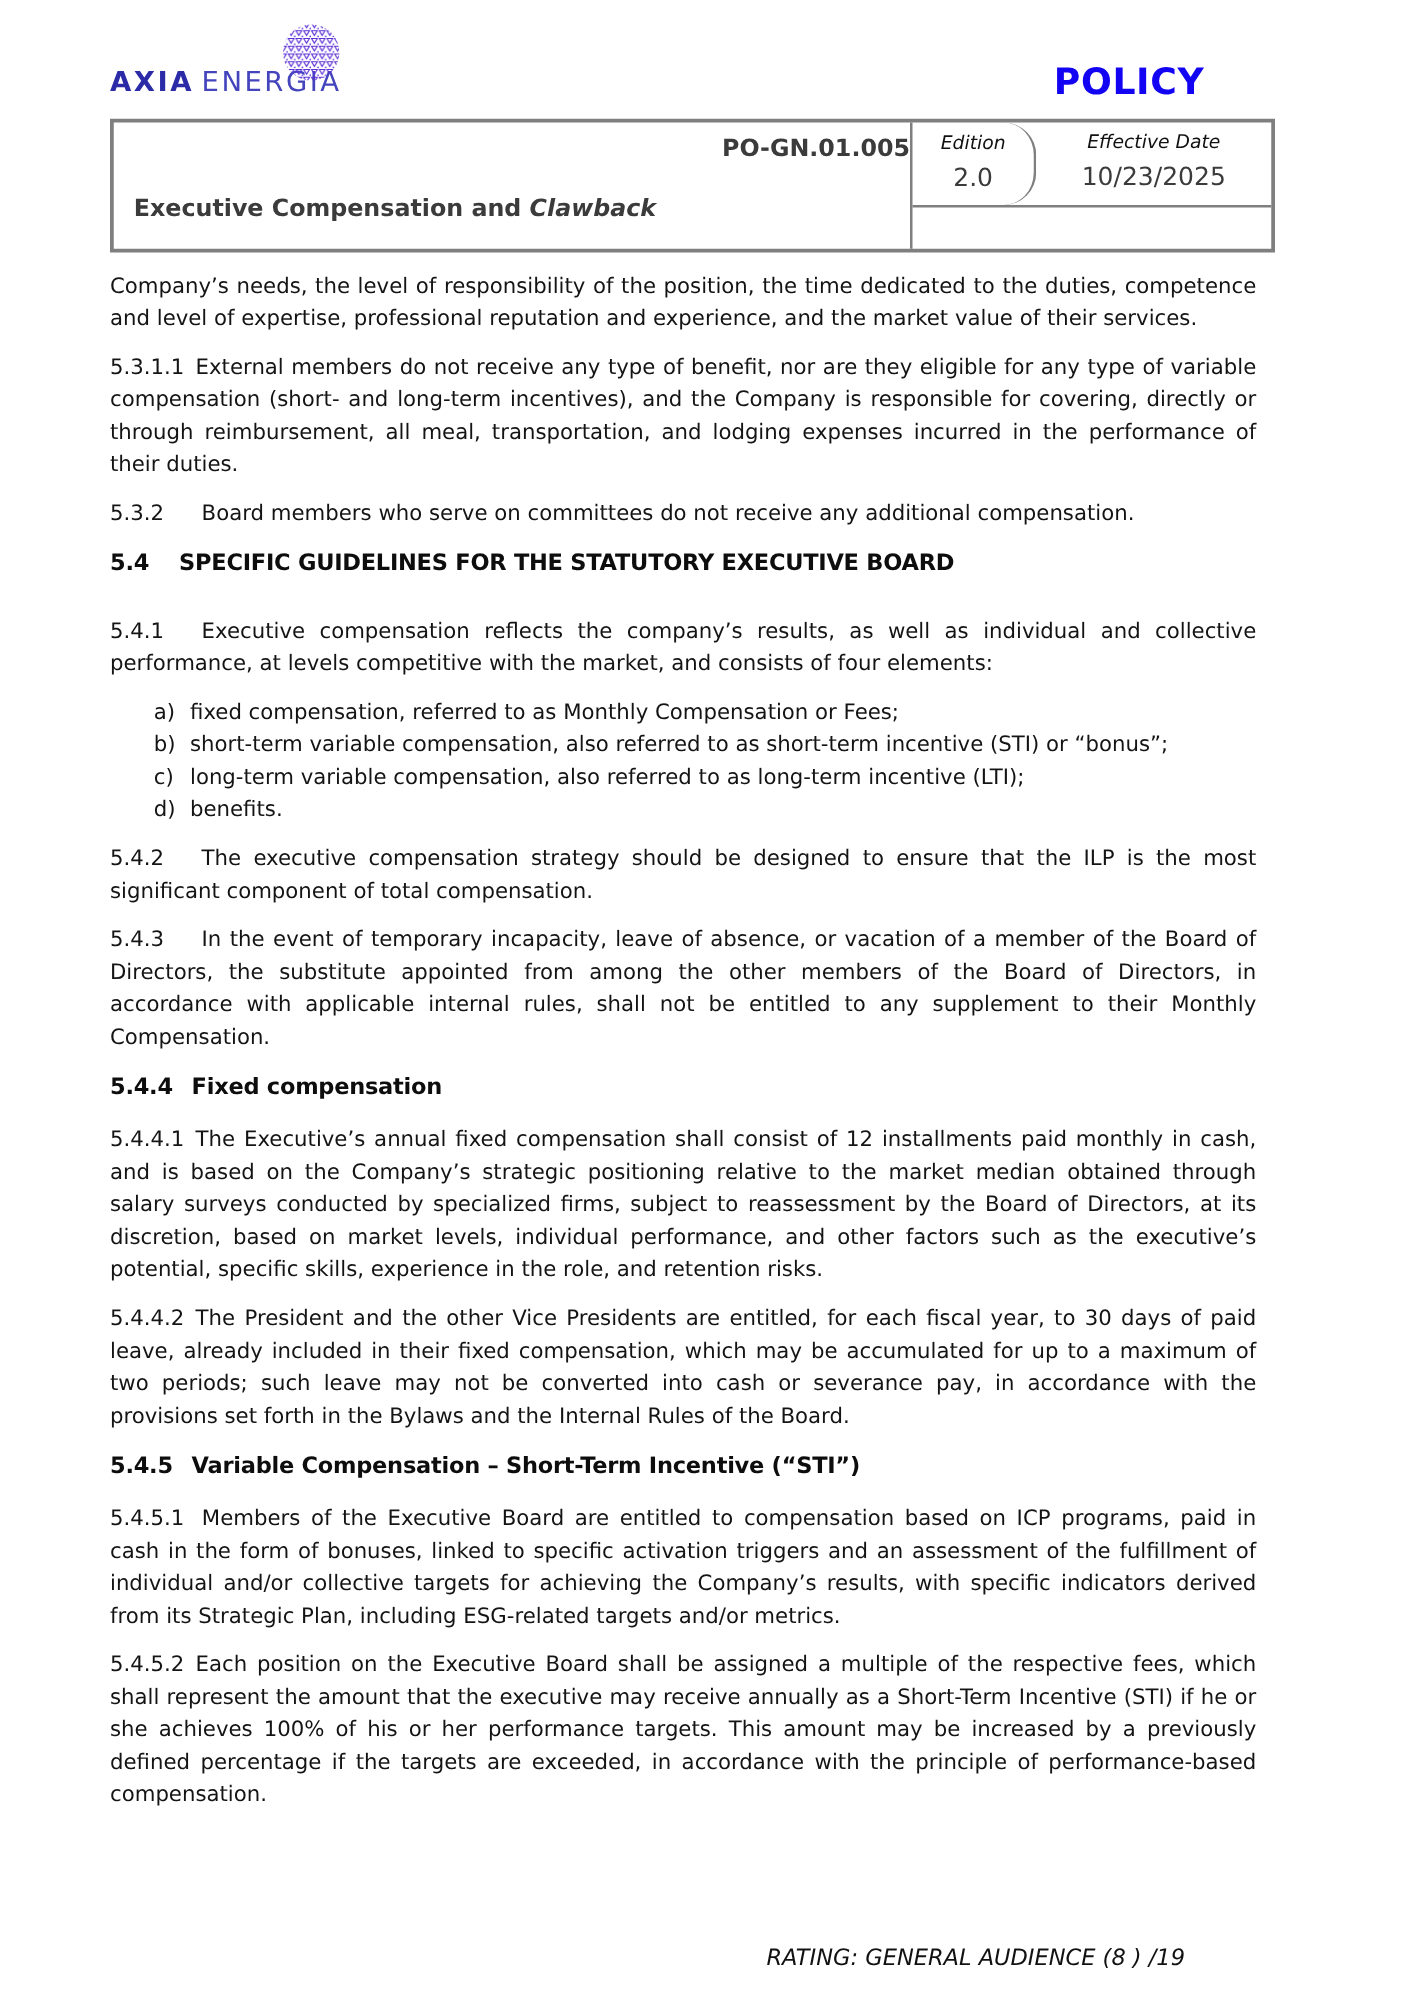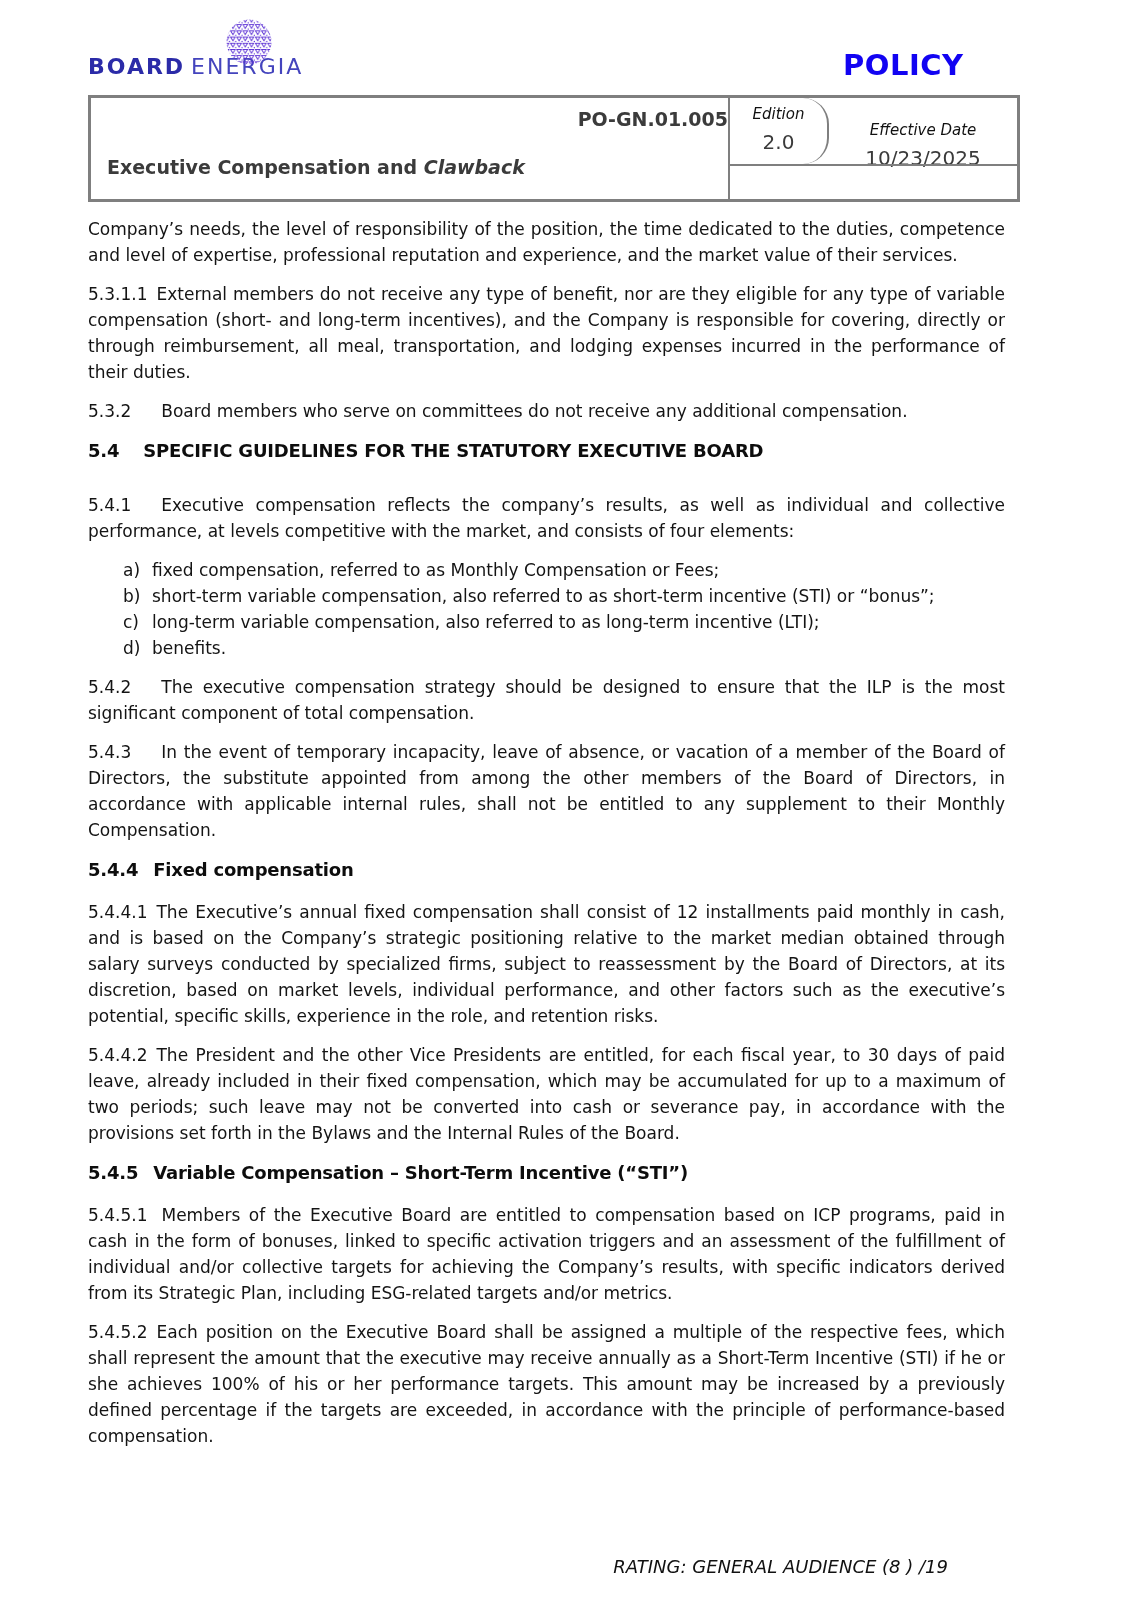--- a/index.html
+++ b/index.html
@@ -33,21 +33,21 @@
   .hbox-left{
     grid-column:1;grid-row:1 / span 2;
     border-right:2px solid #7f7f7f;
     padding:10px 0 0 16px;box-sizing:border-box;
   }
   .doc-code{font-size:19px;font-weight:bold;color:#3b3b3b;text-align:right;}
   .doc-title{font-size:19px;font-weight:bold;color:#3b3b3b;margin-top:26px;}
   .doc-title em{font-style:italic;}
   .cell{box-sizing:border-box;text-align:center;}
   .cell-edition{grid-column:2;grid-row:1;border-right:2px solid #7f7f7f;padding-top:7px;border-radius:26px;}
-  .cell-effdate{grid-column:3;grid-row:1;padding-top:23px;}
+  .cell-effdate{grid-column:3;grid-row:1;padding-top:6px;}
   .cell-empty{grid-column:2 / span 2;grid-row:2;border-top:2px solid #7f7f7f;}
   .cell-label{font-size:15px;font-style:italic;color:#111;}
   .cell-value{font-size:20px;color:#3b3b3b;margin-top:7px;}
   
   .content{
     position:absolute;left:88px;top:216px;width:917px;
     font-size:17px;line-height:26px;text-align:justify;
   }
   .content p{margin:0 0 13px 0;}
   .pnum{margin-right:9px;}
@@ -68,21 +68,21 @@
     position:absolute;left:88px;top:1556px;width:860px;
     text-align:right;font-size:18px;font-style:italic;color:#111;
   }
 </style>
 </head>
 <body>
 
 <div class="page">
 
   <div class="logo">
-    <span class="logo-axia">BOARD</span><span class="logo-energia">ENERGIA</span>
+    <span class="logo-axia">AXIA</span><span class="logo-energia">ENERGIA</span>
   </div>
   <svg class="logo-globe" width="50" height="50" viewBox="0 0 50 50">
     <defs>
       <pattern id="tri" width="6.2" height="6.2" patternUnits="userSpaceOnUse">
         <polygon points="0.4,0.4 5,0.4 2.7,4.2" fill="none" stroke="#5b2fd4" stroke-width="0.9"></polygon>
         <circle cx="5.6" cy="4.9" r="0.7" fill="#5b2fd4"></circle>
       </pattern>
     </defs>
     <circle cx="25" cy="24" r="22.5" fill="url(#tri)"></circle>
   </svg>

